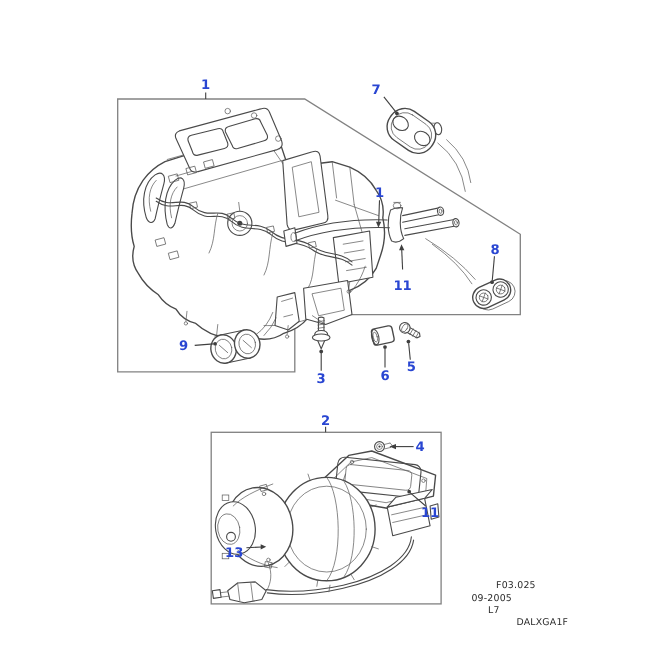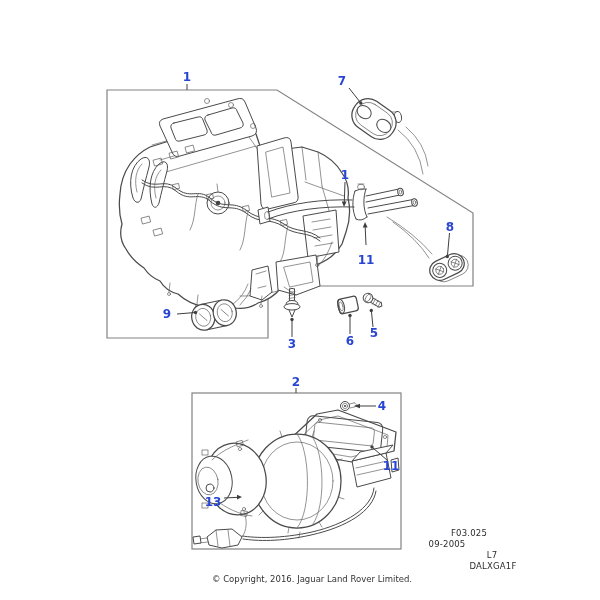--- a/index.html
+++ b/index.html
@@ -268,17 +268,16 @@
   <div class="callout" style="left:342px;top:81px">7</div>
   <div class="callout" style="left:450px;top:227px">8</div>
   <div class="callout" style="left:167px;top:314px">9</div>
   <div class="callout" style="left:345px;top:175px">1</div>
   <div class="callout" style="left:366px;top:260px">11</div>
   <div class="callout" style="left:391px;top:466px">11</div>
   <div class="callout" style="left:213px;top:502px">13</div>
 
   <div class="code-line" style="left:451px;top:533px">F03.025</div>
   <div class="code-line" style="left:429px;top:544px">09-2005</div>
-  <div class="code-line" style="left:474px;top:555px">L7</div>
+  <div class="code-line" style="left:431px;top:555px">L7</div>
   <div class="code-line" style="left:475px;top:566px">DALXGA1F</div>
 
-  <div class="copyright" style="left:312px;top:579px">© Copyright, 2016. Jaguar Land Rover Limited.</div>
 </div>
 
 </body></html>

